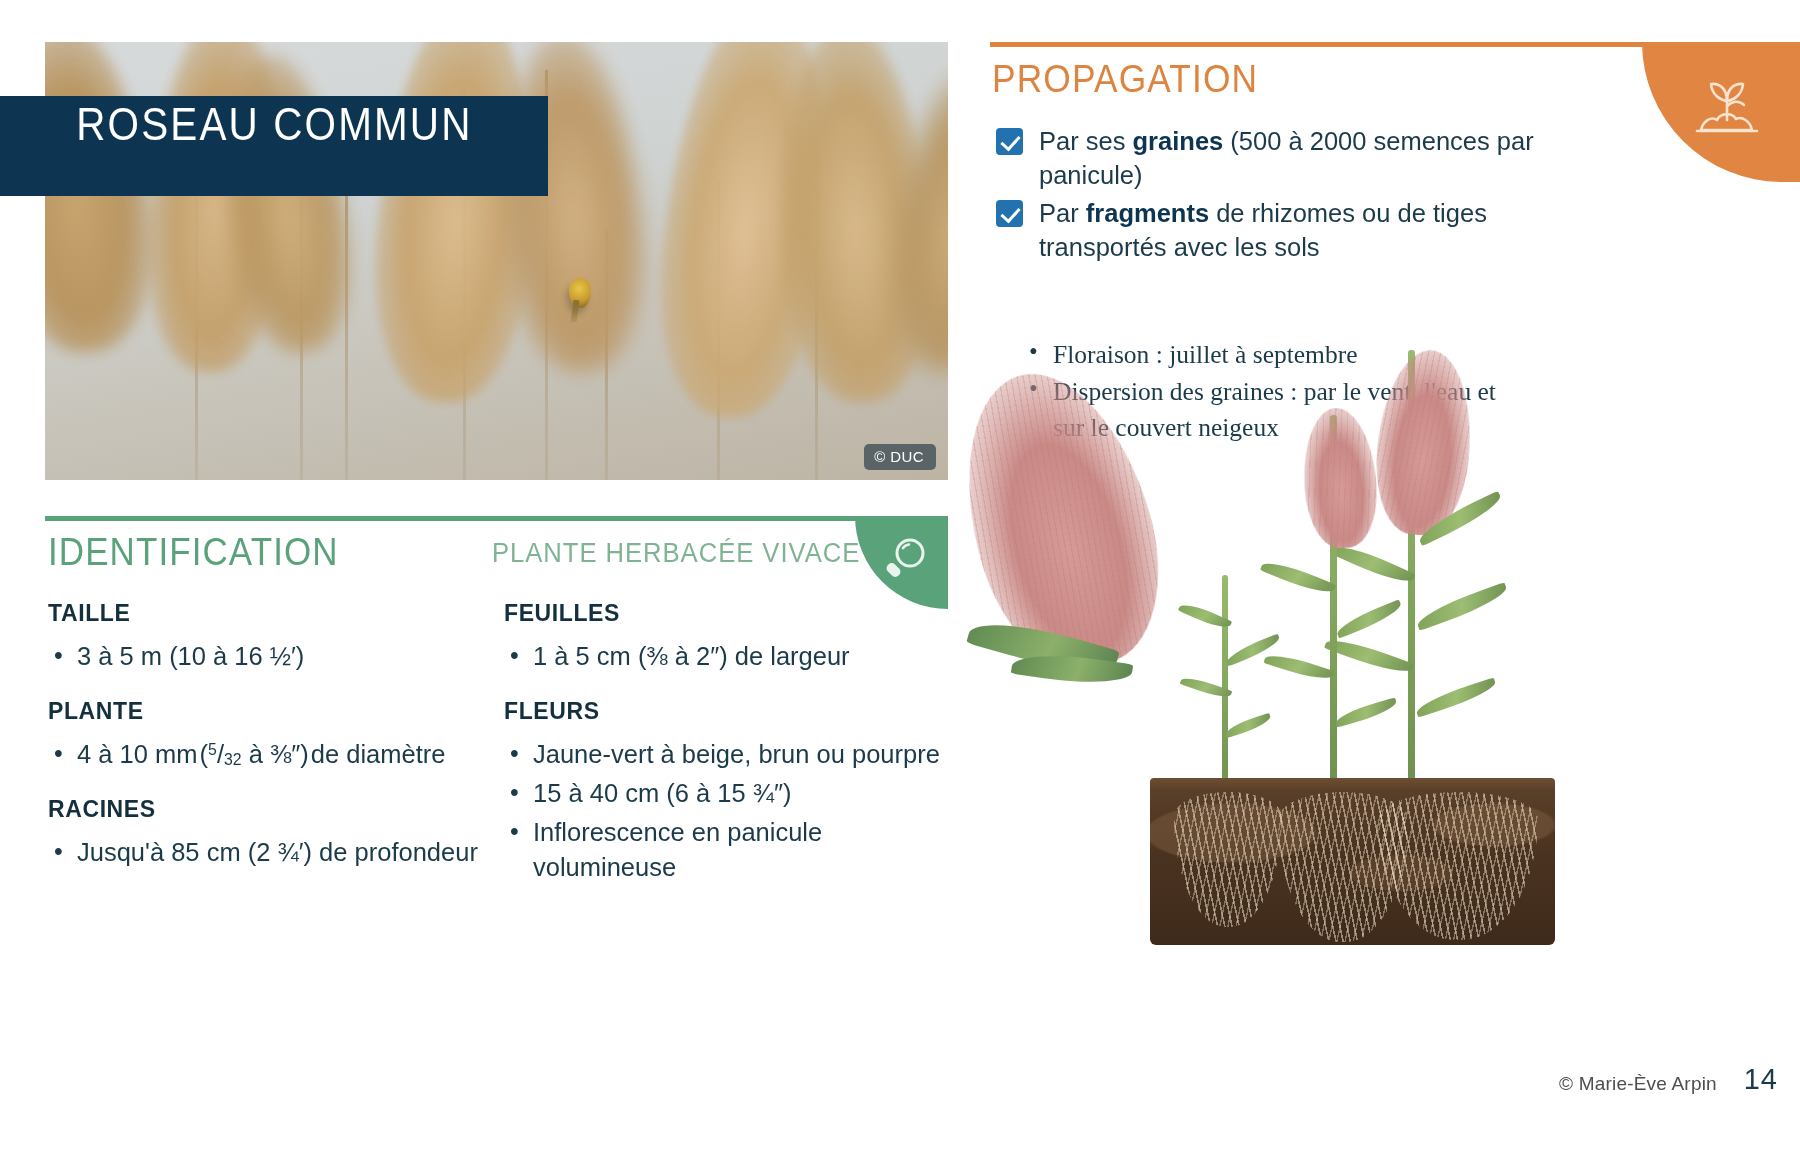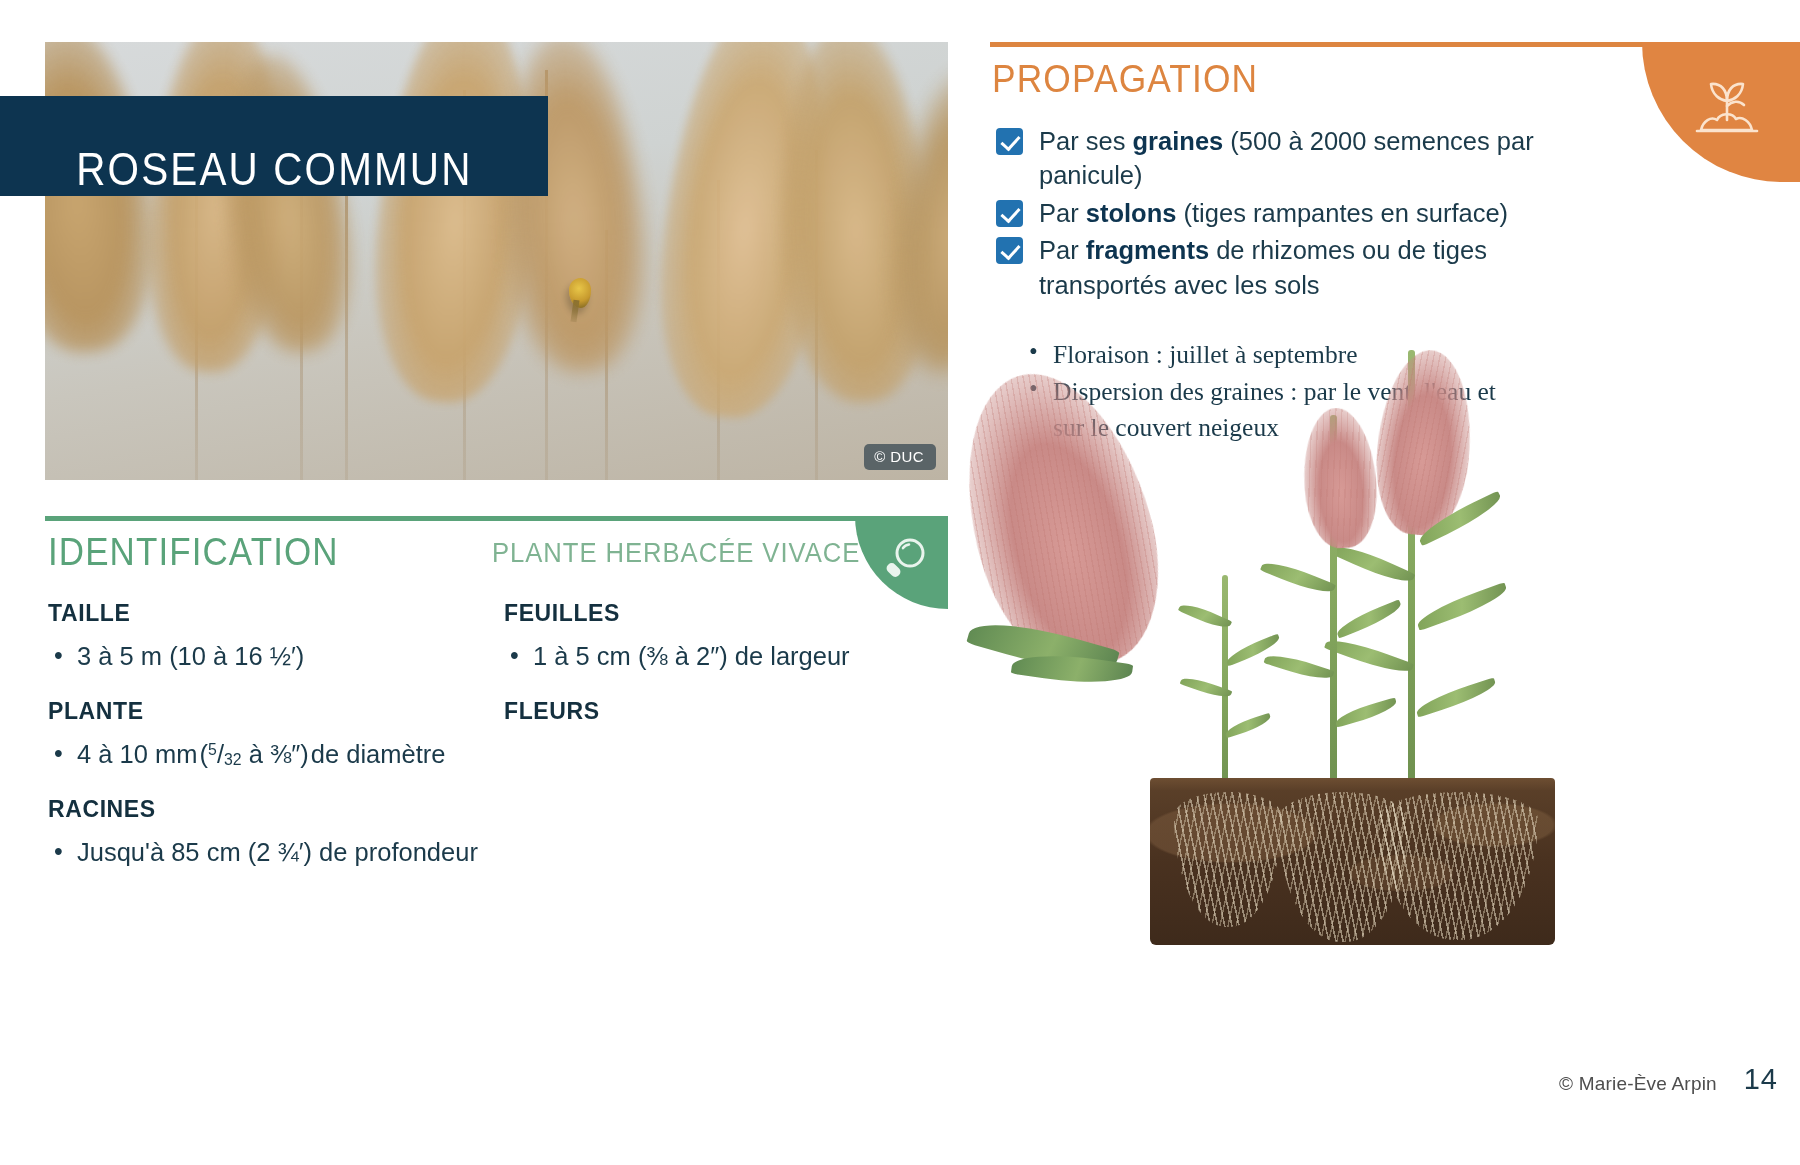--- a/index.html
+++ b/index.html
@@ -47,21 +47,21 @@
     content:""; position:absolute; left:3px; top:22px;
     width:6px; height:22px;
     background: linear-gradient(to bottom, #8a7030, rgba(120,100,50,.2));
     transform: rotate(8deg);
   }
 
   .title-band {
     position: absolute; left: 0; top: 96px;
     width: 548px; height: 100px;
     background: #0d3450;
-    display: flex; align-items: flex-end; justify-content: center;
+    display: flex; align-items: flex-start; justify-content: center;
     z-index: 6;
   }
   .title-band span {
     color: #ffffff;
     font-size: 47px;
     letter-spacing: 2.5px;
     font-weight: 400;
     transform: scaleX(.86);
     transform-origin: center;
     white-space: nowrap;
@@ -354,20 +354,25 @@
       </ul>
     </div>
 
     <div class="col right">
       <div class="grp-head">FEUILLES</div>
       <ul class="bullets">
         <li>1 à 5 cm (⅜ à 2″) de largeur</li>
       </ul>
 
       <div class="grp-head">FLEURS</div>
+      <ul class="bullets">
+        <li>Jaune-vert à beige, brun ou pourpre</li>
+        <li>15 à 40 cm (6 à 15 ¾″)</li>
+        <li>Inflorescence en panicule volumineuse</li>
+      </ul>
     </div>
 
   </div>
 </div>
 
 <div class="right-page">
 
   <div class="prop-rule"></div>
 
   <div class="corner-badge-orange">
@@ -383,24 +388,20 @@
 
   <div class="prop-title">PROPAGATION</div>
 
   <ul class="checklist">
     <li>
       <span class="cbox"></span>
       <span>Par ses </span><b>graines</b><span> (500 à 2000 semences par panicule)</span>
     </li>
     <li>
       <span class="cbox"></span>
-      <span>Par </span><b>stolons</b><span> (tiges rampantes en surface)</span>
-    </li>
-    <li>
-      <span class="cbox"></span>
       <span>Par </span><b>fragments</b><span> de rhizomes ou de tiges transportés avec les sols</span>
     </li>
   </ul>
 
   <ul class="sublist">
     <li>Floraison : juillet à septembre</li>
     <li>Dispersion des graines : par le vent, l'eau et sur le couvert neigeux</li>
   </ul>
 
   <div class="illus">

